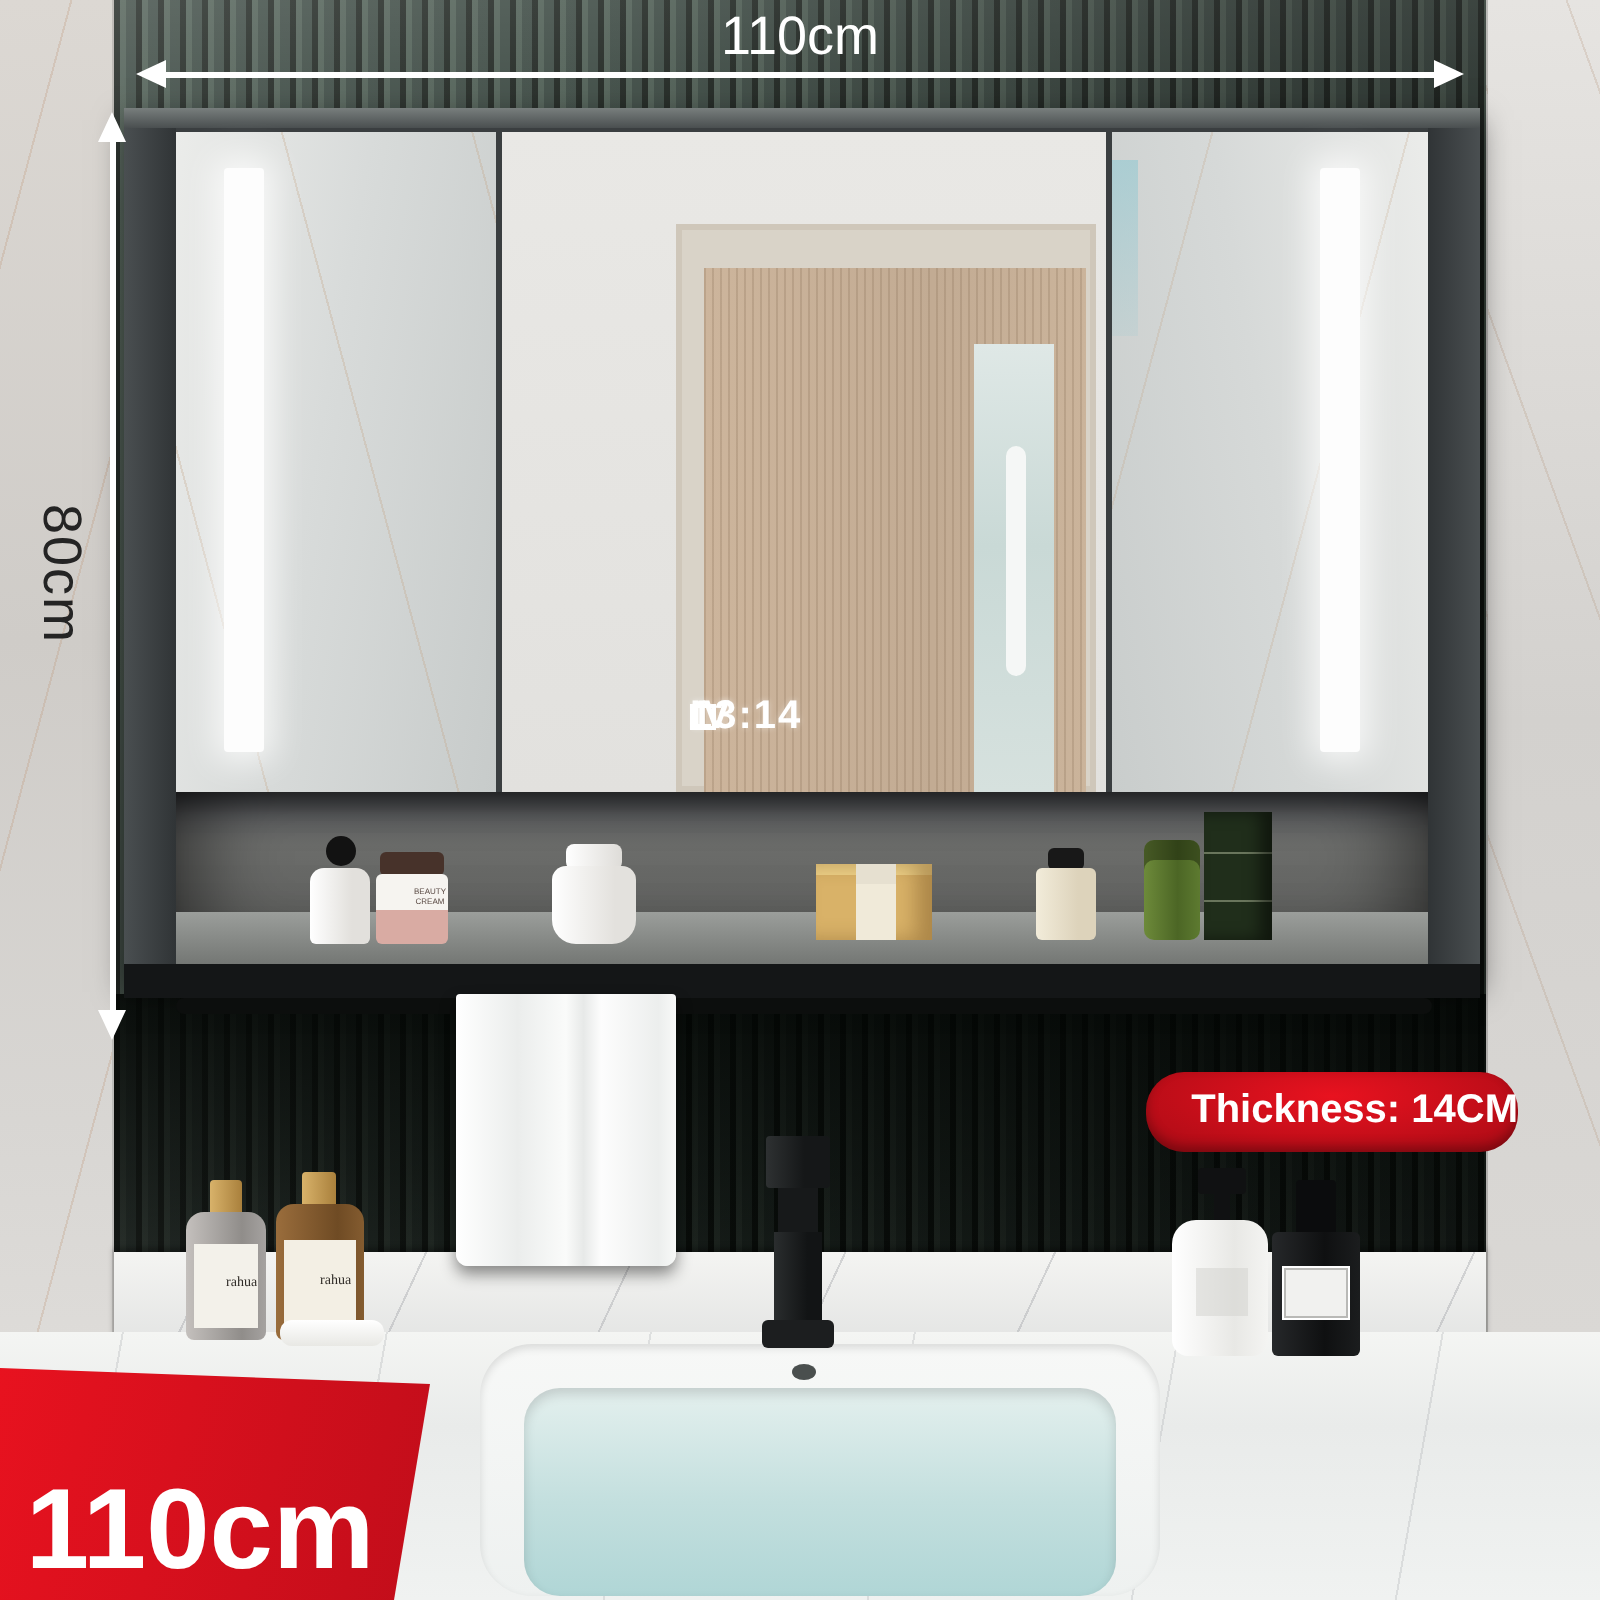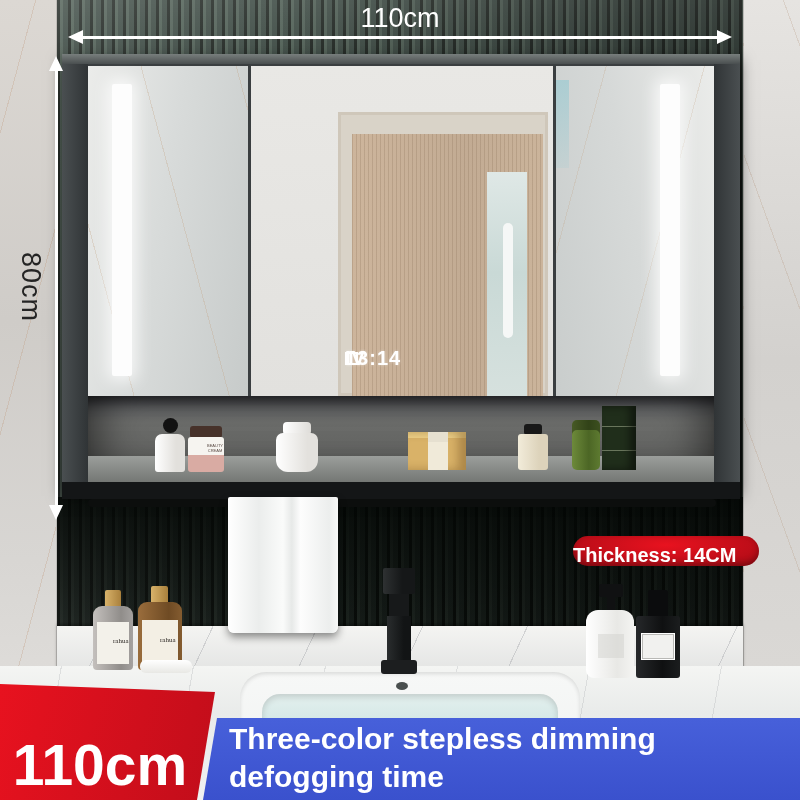--- a/index.html
+++ b/index.html
@@ -172,23 +172,23 @@
   .dim-h-left{left:68px;top:30px;border-top:7px solid transparent;border-bottom:7px solid transparent;border-right:15px solid var(--arrow-white,#ffffff);}
   .dim-h-right{left:717px;top:30px;border-top:7px solid transparent;border-bottom:7px solid transparent;border-left:15px solid var(--arrow-white,#ffffff);}
   .dim-width-label{left:320px;top:3px;width:160px;text-align:center;color:#ffffff;font-size:27px;}
   .dim-v-line{left:55px;top:68px;width:3px;height:440px;background:var(--arrow-white,#ffffff);}
   .dim-v-top{left:49px;top:56px;border-left:7.5px solid transparent;border-right:7.5px solid transparent;border-bottom:15px solid var(--arrow-white,#ffffff);}
   .dim-v-bottom{left:49px;top:505px;border-left:7.5px solid transparent;border-right:7.5px solid transparent;border-top:15px solid var(--arrow-white,#ffffff);}
   .dim-height-label{left:10px;top:252px;width:36px;height:120px;writing-mode:vertical-rl;color:var(--dim-text-dark,#242424);font-size:27px;letter-spacing:1px;}
 
   
   .thickness-badge{
-    left:573px;top:536px;width:186px;height:30px;border-radius:19px;
+    left:573px;top:536px;width:186px;height:40px;border-radius:19px;
     background:radial-gradient(ellipse at 50% 30%, var(--accent-red-bright,#e41723), var(--accent-red-dark,#a80b15));
-    color:#ffffff;font-size:20px;font-weight:bold;text-align:left;line-height:38px;
+    color:#ffffff;font-size:20px;font-weight:bold;text-align:right;line-height:38px;
     box-shadow:inset 0 -3px 6px rgba(0,0,0,.3);
   }
   .info-panel{
     left:0;top:678px;width:222px;height:122px;
     clip-path:polygon(0 6px, 215px 14px, 197px 122px, 0 122px);
     background:linear-gradient(105deg, var(--accent-red-bright,#ea1322), var(--accent-red,#c00d1a));
     color:#ffffff;text-align:center;
   }
   .info-color-name{left:0;top:14px;width:205px;font-size:31px;font-weight:bold;}
   .info-size{left:0;top:54px;width:200px;font-size:57px;font-weight:bold;}
@@ -296,18 +296,14 @@
   <div class="arrow dim-v-top"></div>
   <div class="arrow dim-v-bottom"></div>
   <div class="dim-height-label">80cm</div>
 
   <div class="thickness-badge">Thickness: 14CM</div>
 
   <div class="info-panel">
     <div class="info-size">110cm</div>
   </div>
 
-  <div class="feature-banner">
-    <div class="feature-line1">Three-color stepless dimming</div>
-    <div class="feature-line2">defogging time</div>
-  </div>
 
 </div>
 
 </body></html>

